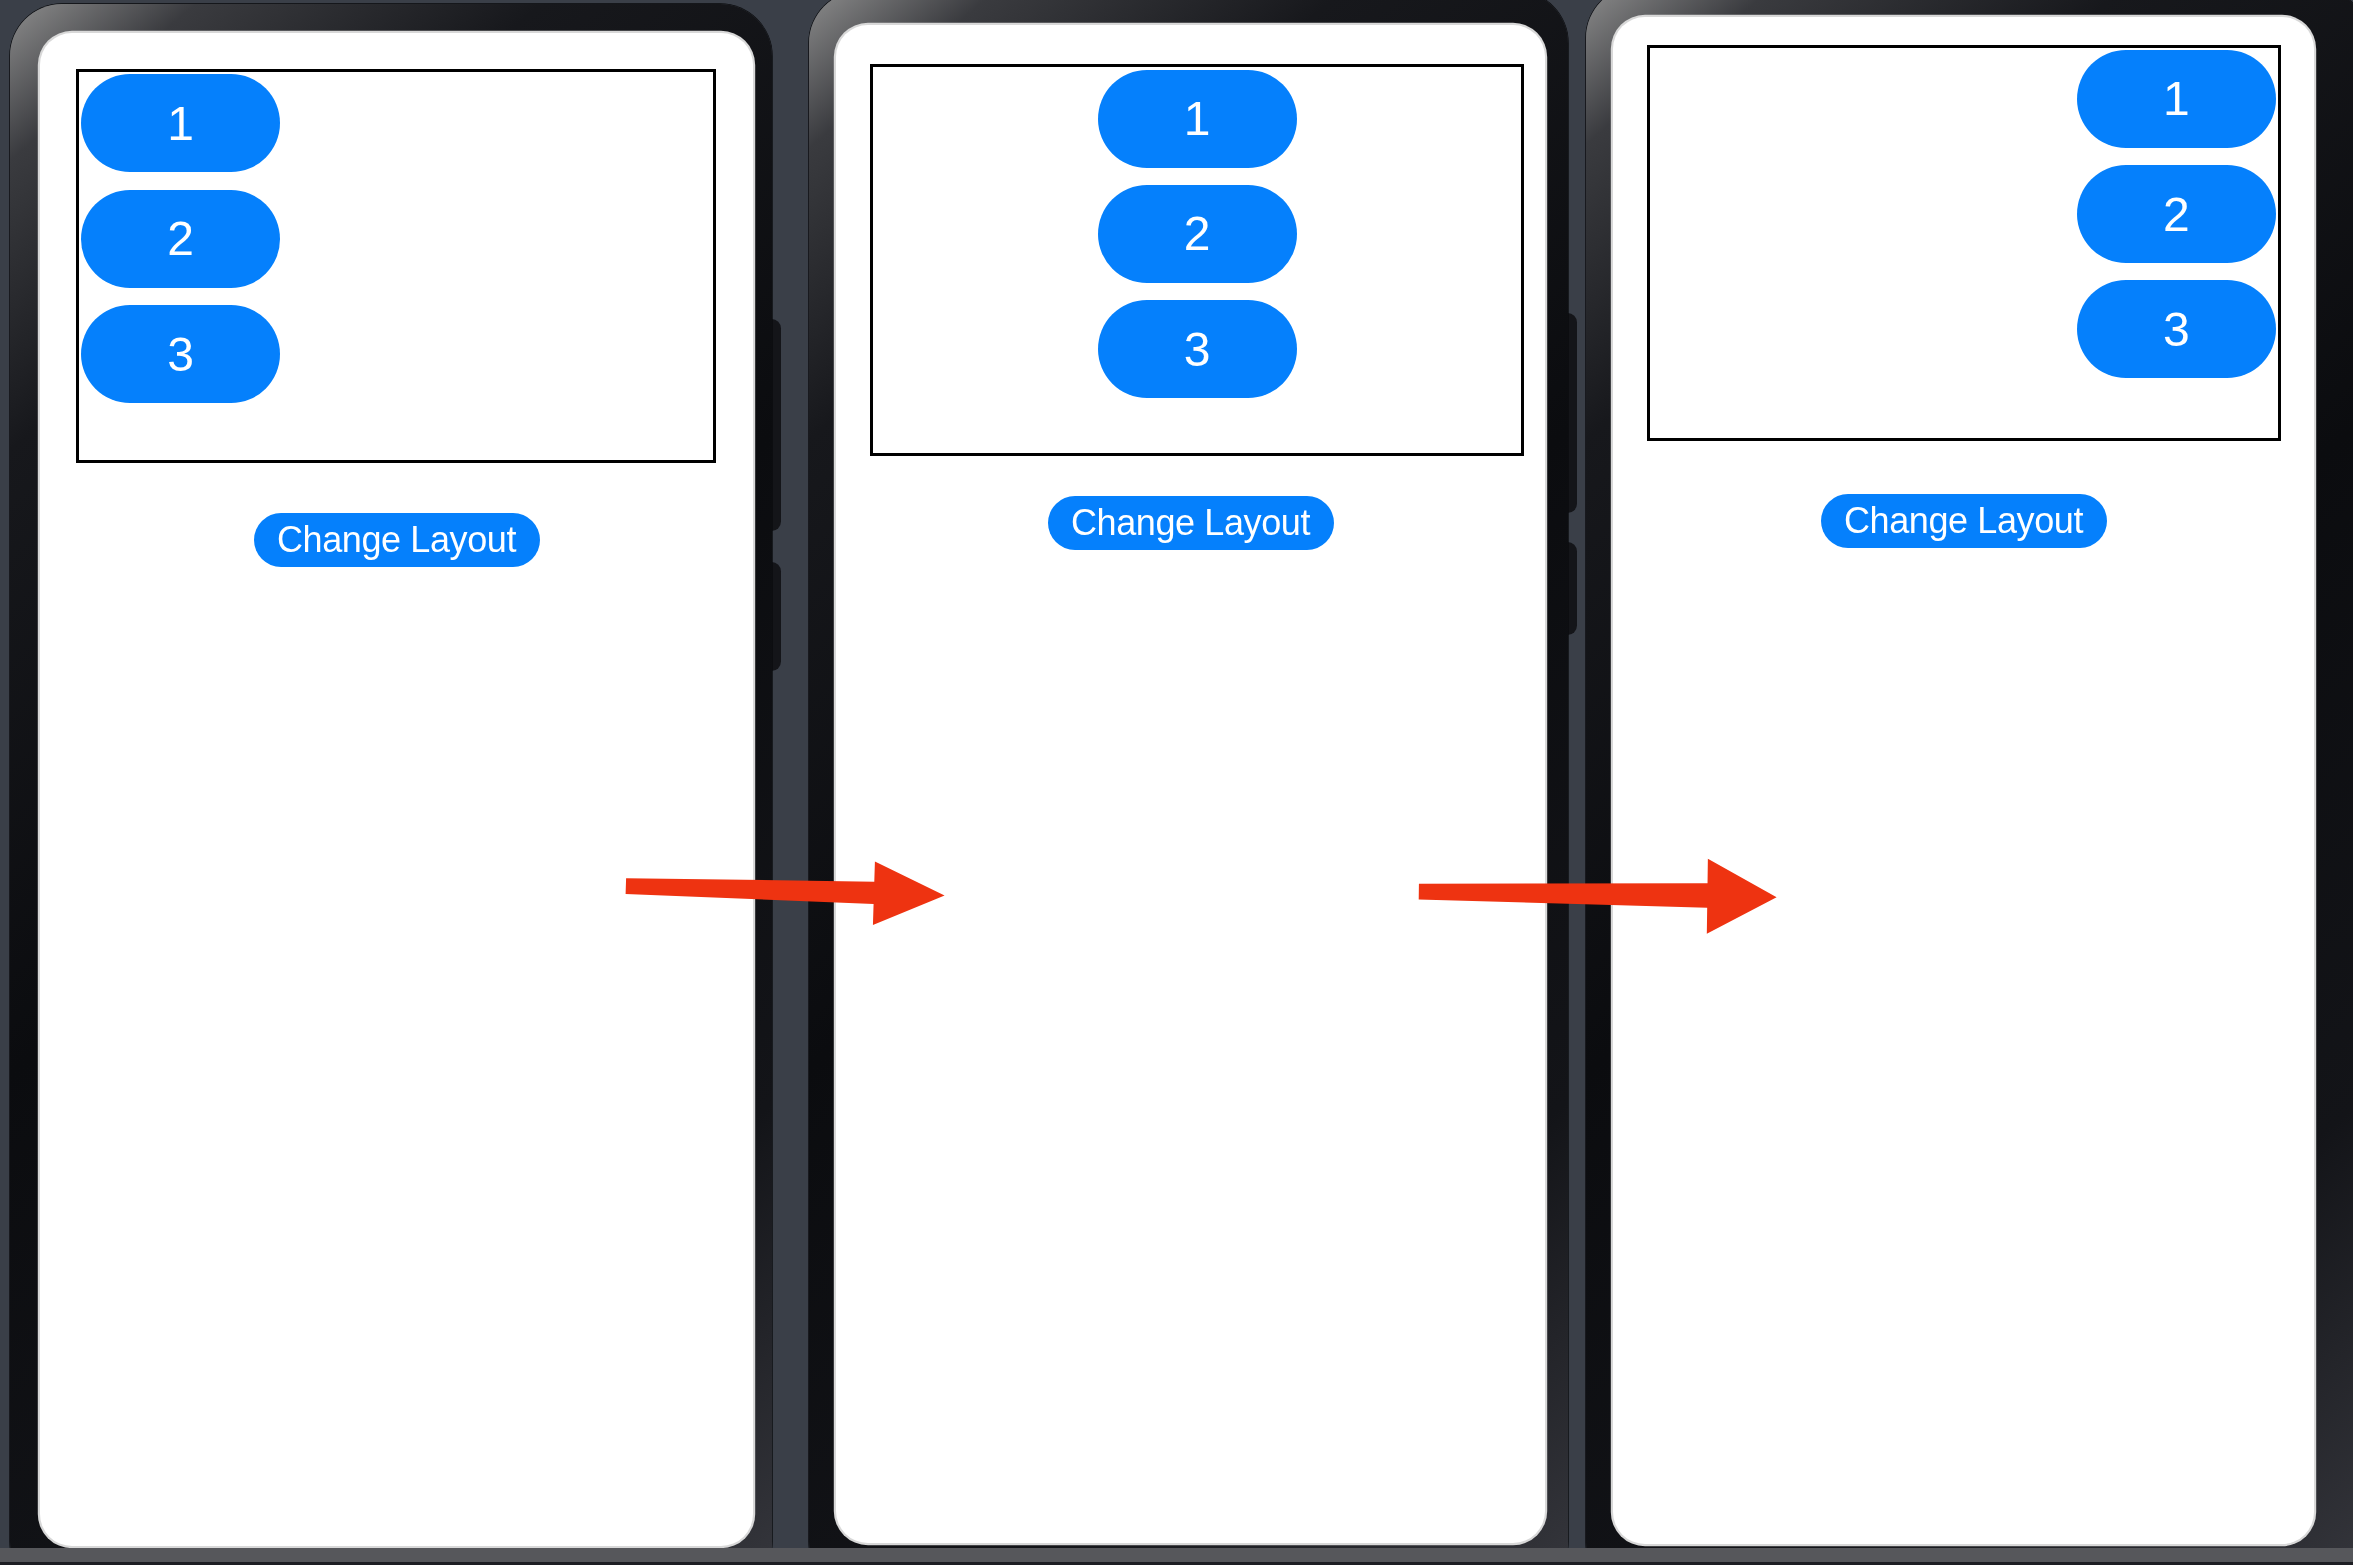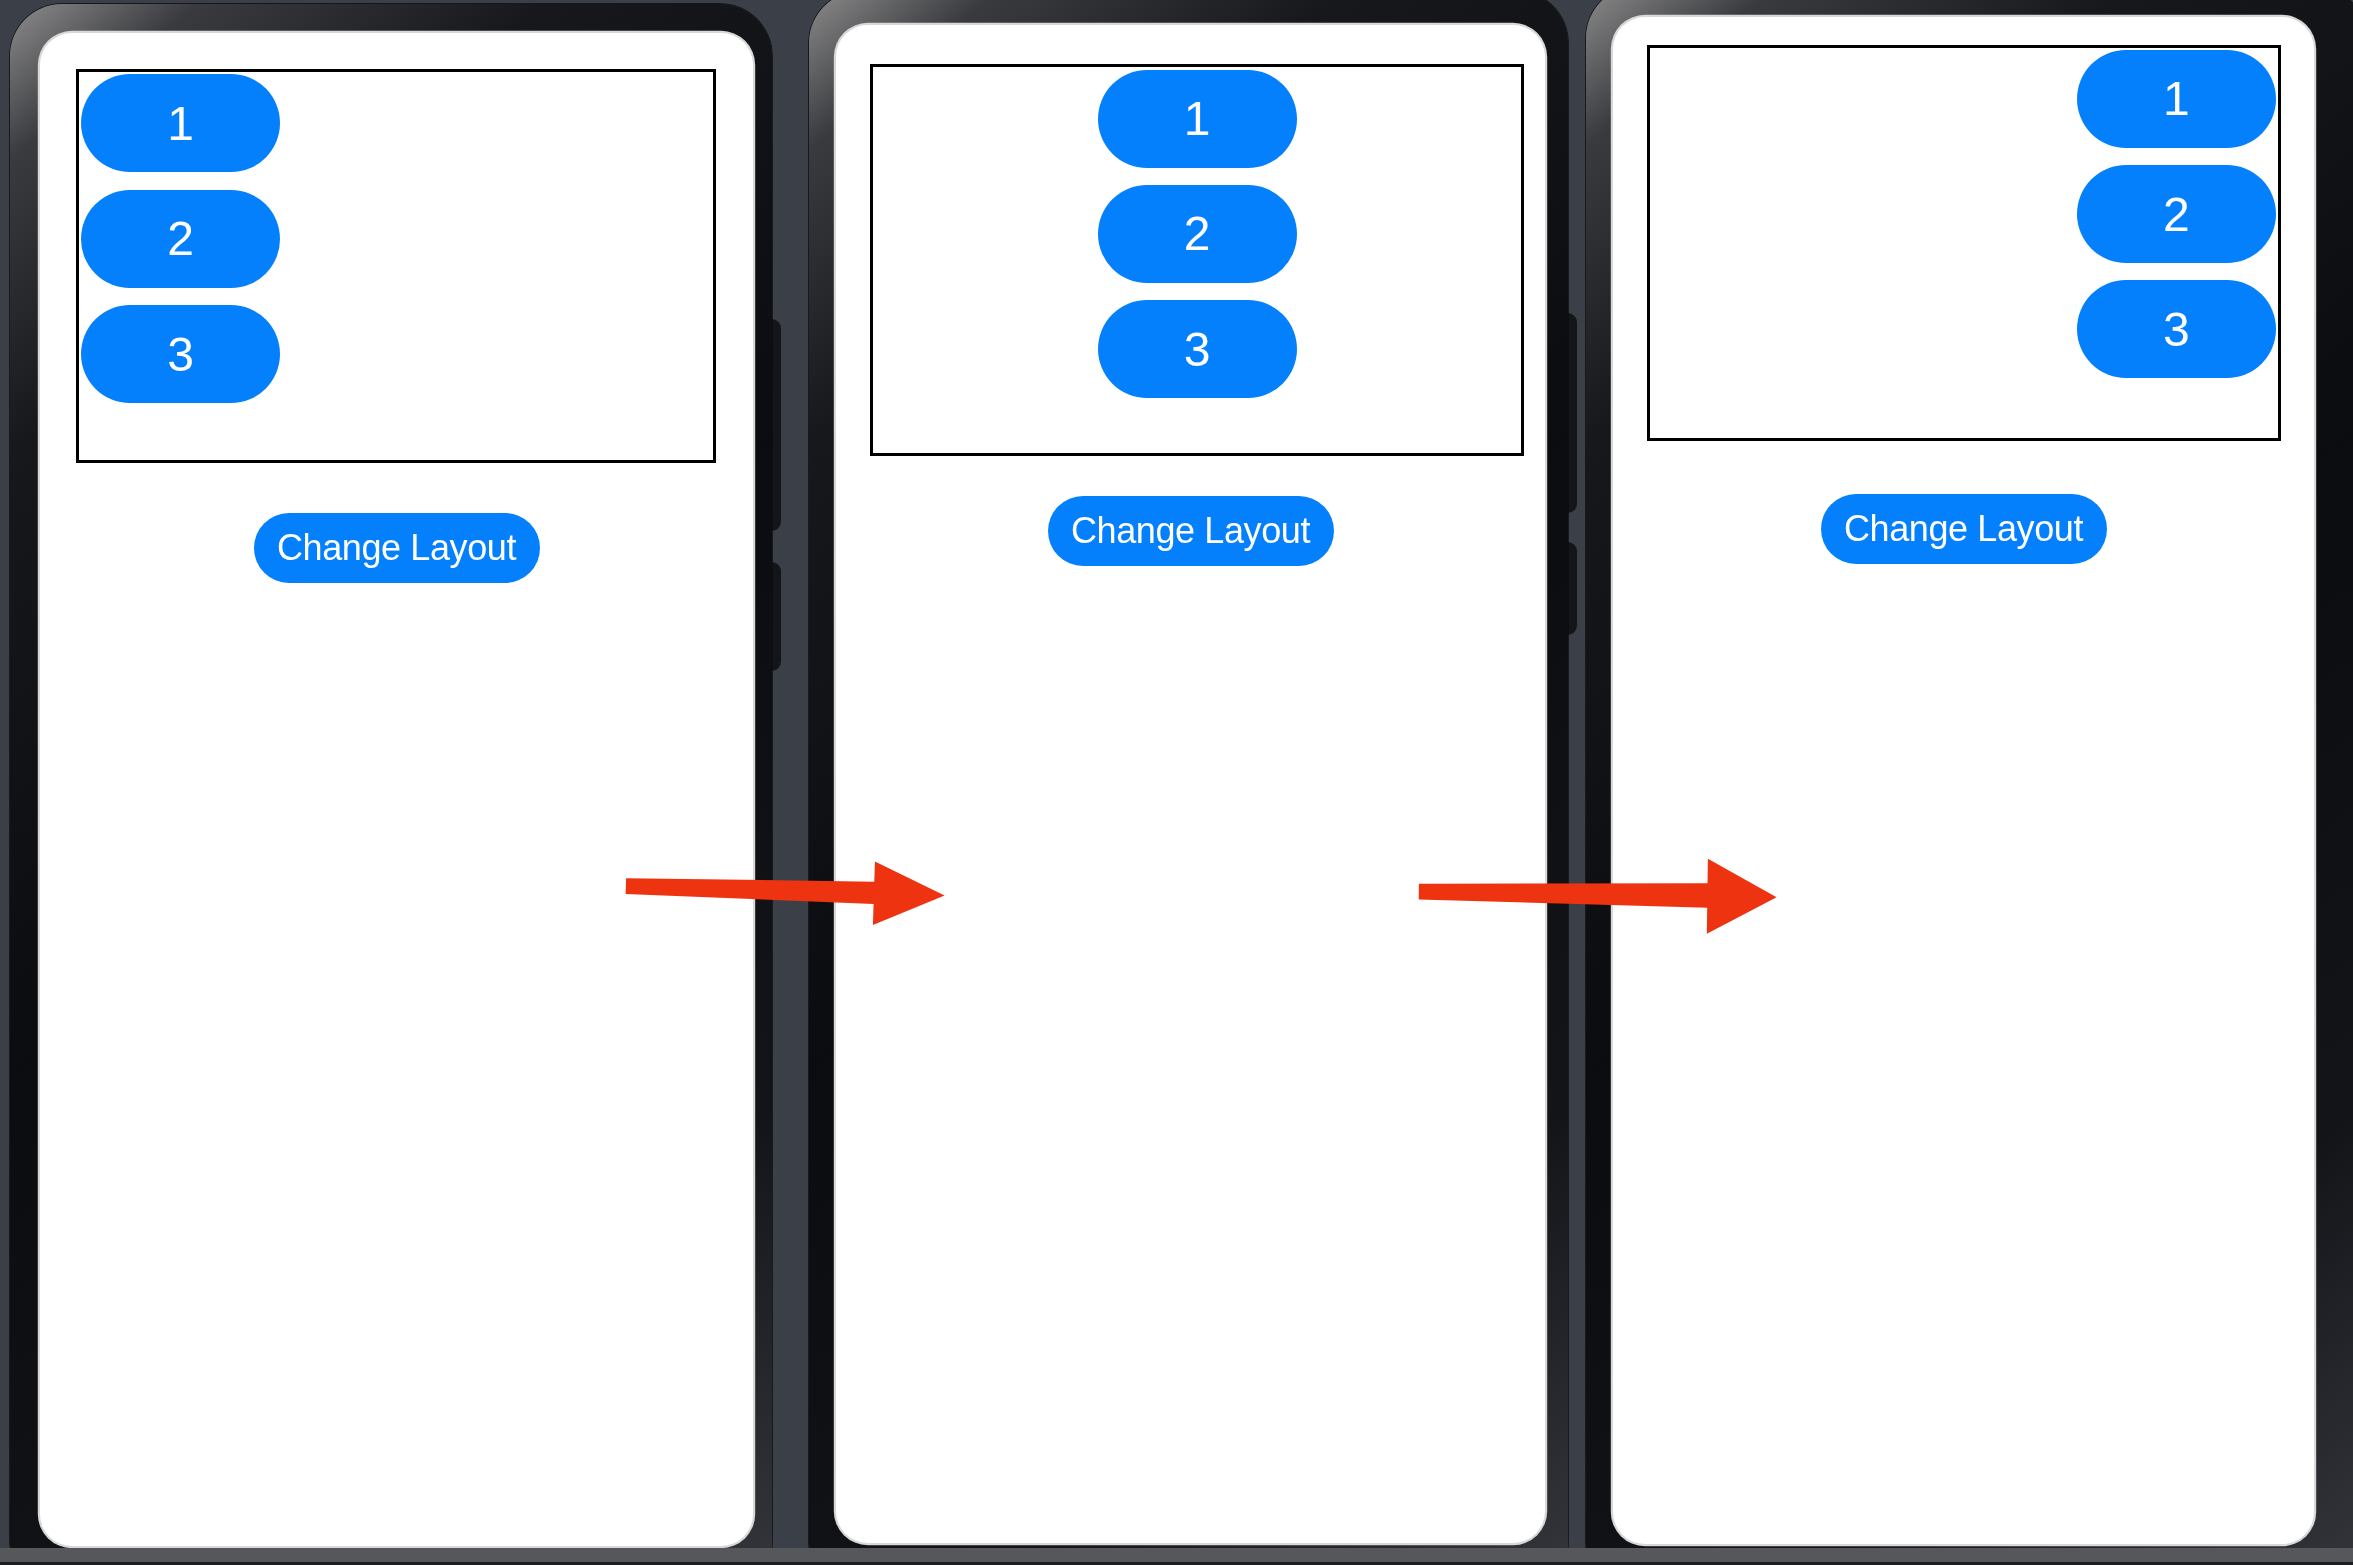--- a/index.html
+++ b/index.html
@@ -38,21 +38,21 @@
 
   .pill {
     width:199px; height:98px; border-radius:51px; background:#0580fc;
     color:#ffffff; font-size:48px; font-weight:500;
     display:flex; align-items:center; justify-content:center;
     border:none; padding:0;
   }
 
   .cta {
     position:absolute; left:50%; transform:translateX(-50%);
-    width:286px; height:70px; border-radius:35px; background:#0580fc;
+    width:286px; height:54px; border-radius:35px; background:#0580fc;
     color:#ffffff; font-size:36px; font-weight:500; letter-spacing:-0.4px;
     display:flex; align-items:center; justify-content:center;
     border:none; padding:0; font-family:"Liberation Sans", sans-serif;
   }
 
   .arrow { position:absolute; z-index:10; }
   .arrow polygon { fill:#ee3311; }
 
   .bottom-band {
     position:absolute; left:0; width:2354px; top:1548px; height:14.5px;

